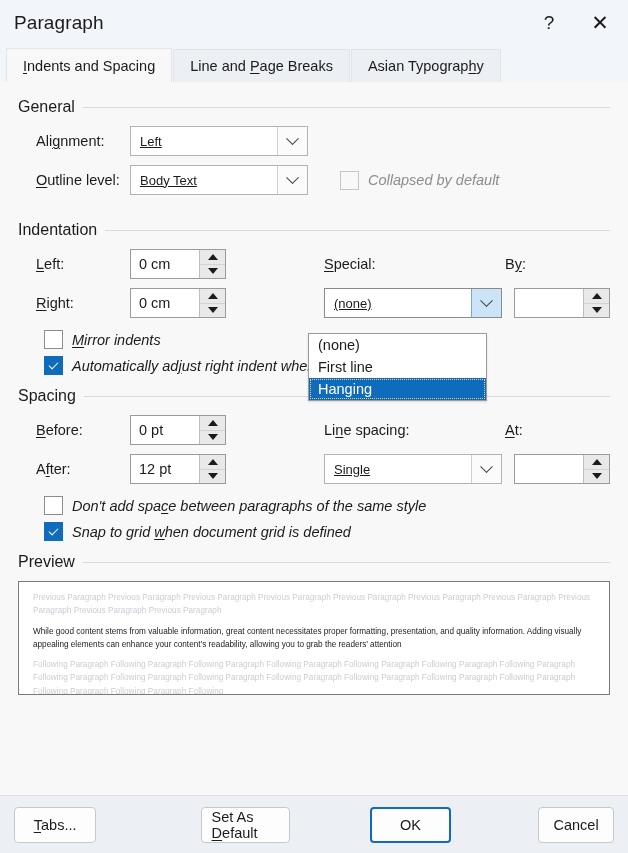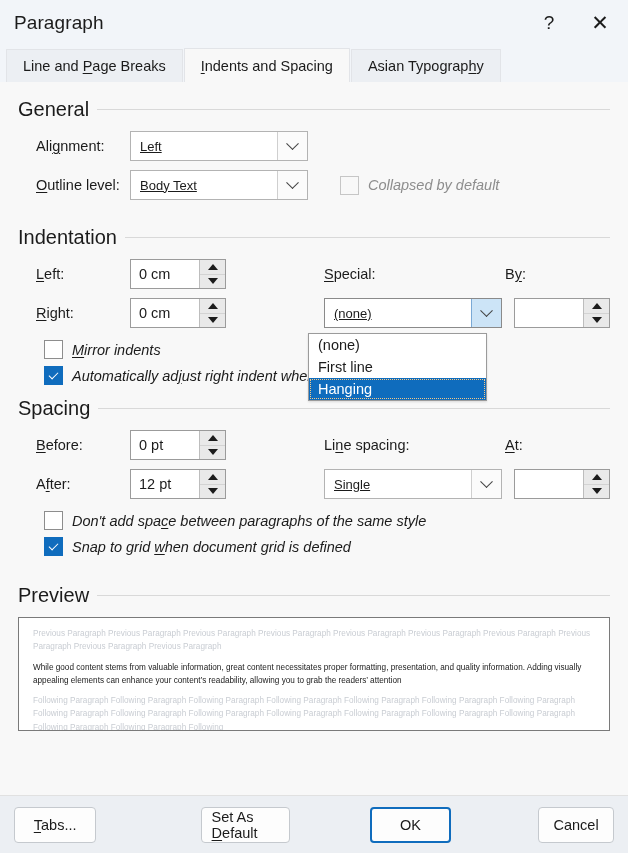--- a/index.html
+++ b/index.html
@@ -38,21 +38,21 @@
     font-size:14.5px; color:#1b1b1b; margin-right:1px; border-radius:1px 1px 0 0;
   }
   .tab.active { background:#f8f8f8; border-color:#e2e4e8; height:34px; position:relative; z-index:2;}
   u.acc { text-decoration:underline; text-underline-offset:2px; }
 
   
   .content { flex:1; background:#f8f8f8; padding:10px 18px 0 18px; position:relative; }
 
   .group { margin-bottom:4px; }
   .group-head { display:flex; align-items:center; gap:8px; margin:6px 0 10px 0; }
-  .group-head .lbl { font-size:20px; color:#1b1b1b; white-space:nowrap; }
+  .group-head .lbl { font-size:16px; color:#1b1b1b; white-space:nowrap; }
   .group-head .rule { flex:1; height:1px; background:#d9d9d9; }
 
   .row { display:flex; align-items:center; margin-bottom:9px; }
   .lbl-cell { width:112px; padding-left:18px; font-size:14.5px; color:#1b1b1b; }
 
   
   .combo {
     height:30px; background:#fff; border:1px solid #b3b3b3;
     display:flex; align-items:center; position:relative;
   }
@@ -127,25 +127,25 @@
 <div class="dialog">
 
   <div class="titlebar">
     <div class="title">Paragraph</div>
     <div class="tb-spacer"></div>
     <div class="tb-btn">?</div>
     <div class="tb-btn close">✕</div>
   </div>
 
   <div class="tabstrip">
+    <div class="tab active">
+      <span><u class="acc">I</u>ndents and Spacing</span>
+    </div>
     <div class="tab">
       <span>Line and <u class="acc">P</u>age Breaks</span>
-    </div>
-    <div class="tab active">
-      <span><u class="acc">I</u>ndents and Spacing</span>
     </div>
     <div class="tab">
       <span>Asian Typograp<u class="acc">h</u>y</span>
     </div>
   </div>
 
   <div class="content">
 
     <div class="group">
       <div class="group-head">
@@ -315,21 +315,21 @@
       </div>
 
       <div class="cbrow">
         <span class="cb checked">
             <i class="mark"></i>
           </span>
         <span class="cbtext">Snap to grid <u class="acc">w</u>hen document grid is defined</span>
       </div>
     </div>
 
-    <div class="group" style="margin-top:28px">
+    <div class="group" style="margin-top:12px">
       <div class="group-head">
         <span class="lbl">Preview</span>
         <span class="rule"></span>
       </div>
       <div class="preview-box">
         <div class="pv-ghost">Previous Paragraph Previous Paragraph Previous Paragraph Previous Paragraph Previous Paragraph Previous Paragraph Previous Paragraph Previous Paragraph Previous Paragraph Previous Paragraph</div>
         <div class="pv-main">While good content stems from valuable information, great content necessitates proper formatting, presentation, and quality information. Adding visually appealing elements can enhance your content’s readability, allowing you to grab the readers’ attention</div>
         <div class="pv-ghost">Following Paragraph Following Paragraph Following Paragraph Following Paragraph Following Paragraph Following Paragraph Following Paragraph Following Paragraph Following Paragraph Following Paragraph Following Paragraph Following Paragraph Following Paragraph Following Paragraph Following Paragraph Following Paragraph Following</div>
       </div>
     </div>

